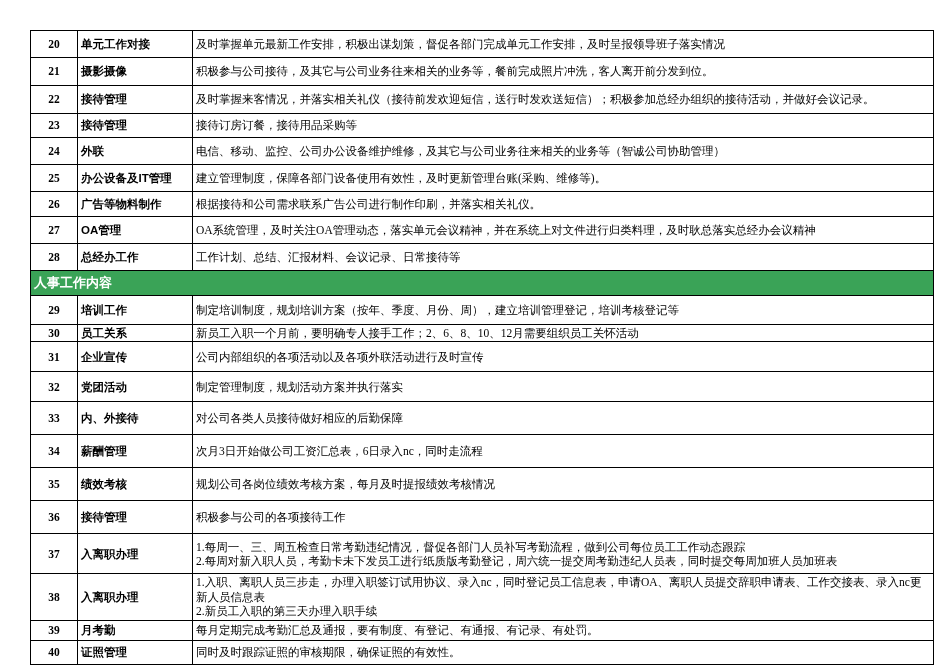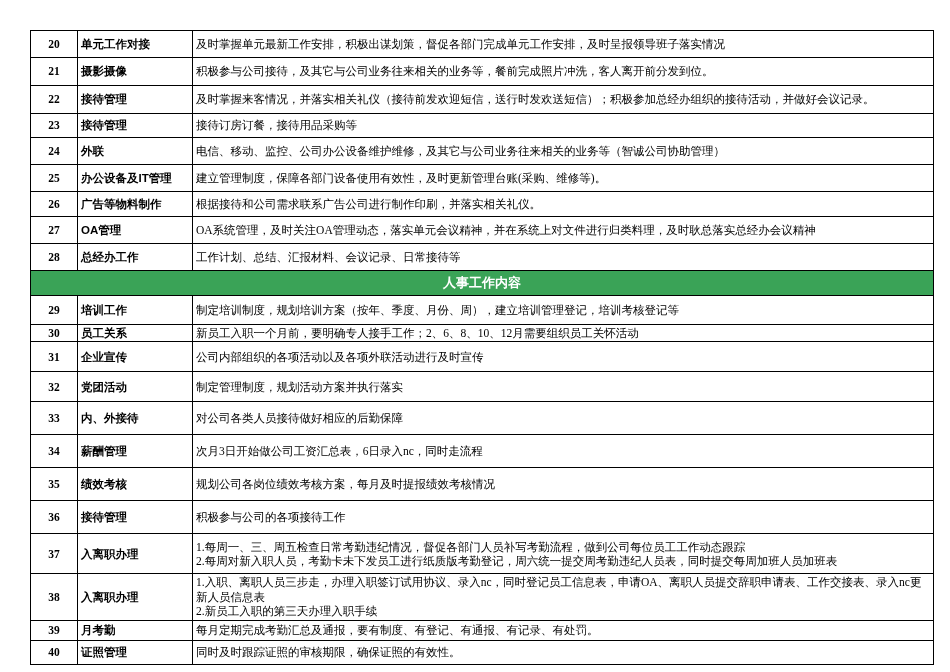--- a/index.html
+++ b/index.html
@@ -50,21 +50,20 @@
   td.c-desc {
     width: 734px;
     text-align: left;
     font-family: "Liberation Serif", serif;
     font-size: 11.5px;
     padding-left: 4px;
   }
   tr.section td {
     background: #3aa357;
     color: #ffffff;
-    text-align: center;
     font-weight: bold;
     font-family: "Liberation Sans", sans-serif;
     font-size: 13px;
     height: 22px;
   }
   .multiline {
     white-space: pre-line;
   }
 </style>
 </head>

